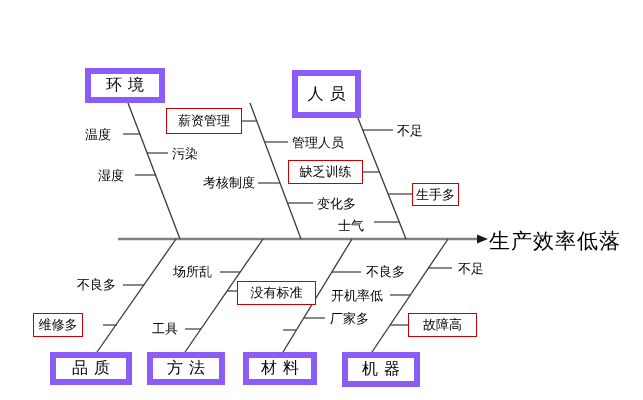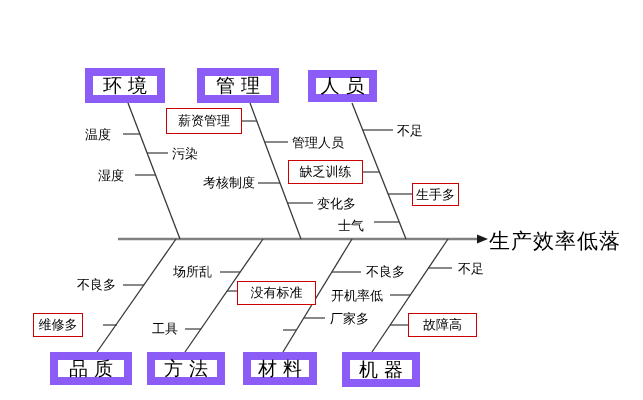--- a/index.html
+++ b/index.html
@@ -2,23 +2,23 @@
 <html><head>
 <meta charset="utf-8">
 <style>
   html,body{margin:0;padding:0;background:#fff;}
   .stage{
     position:relative;width:643px;height:400px;background:#ffffff;overflow:hidden;
     font-family:"Liberation Serif","DejaVu Serif",serif;color:#000;
   }
   .stage svg{position:absolute;left:0;top:0;}
   .cat{
-    position:absolute;border:8px solid #8b5cf6;background:#fff;
+    position:absolute;border:6px solid #8b5cf6;background:#fff;
     display:flex;align-items:center;justify-content:center;
-    font-size:19px;letter-spacing:6px;text-indent:6px;white-space:nowrap;
+    font-size:16px;letter-spacing:6px;text-indent:6px;white-space:nowrap;
     box-sizing:border-box;
   }
   .lbl{
     position:absolute;font-size:13px;white-space:nowrap;line-height:15px;
   }
   .hl{
     position:absolute;border:1px solid #cc0000;background:#fff;
     display:flex;align-items:center;justify-content:center;
     font-size:13px;white-space:nowrap;box-sizing:border-box;
   }
@@ -69,22 +69,21 @@
       <line x1="304" y1="318" x2="325" y2="318"></line>
       <line x1="428" y1="268" x2="452" y2="268"></line>
       <line x1="390" y1="295" x2="410" y2="295"></line>
       <line x1="390" y1="325" x2="408" y2="325"></line>
     </g>
   </svg>
 
   <div class="effect">生产效率低落</div>
 
   <div class="cat" style="left:85px;top:68px;width:80px;height:35px">环境</div>
-  <div class="cat" style="left:197px;top:68px;width:82px;height:35px">管理</div>
-  <div class="cat" style="left:308px;top:70px;width:69px;height:32px">人员</div>
+  <div class="cat" style="left:292px;top:70px;width:69px;height:48px">人员</div>
   <div class="cat" style="left:50px;top:352px;width:82px;height:33px">品质</div>
   <div class="cat" style="left:147px;top:352px;width:78px;height:33px">方法</div>
   <div class="cat" style="left:342px;top:352px;width:78px;height:35px">机器</div>
   <div class="cat" style="left:243px;top:352px;width:74px;height:33px">材料</div>
 
   <div class="lbl" style="left:85px;top:127px">温度</div>
   <div class="lbl" style="left:172px;top:146px">污染</div>
   <div class="lbl" style="left:98px;top:168px">湿度</div>
   <div class="lbl" style="left:292px;top:135px">管理人员</div>
   <div class="lbl" style="left:203px;top:175px">考核制度</div>

